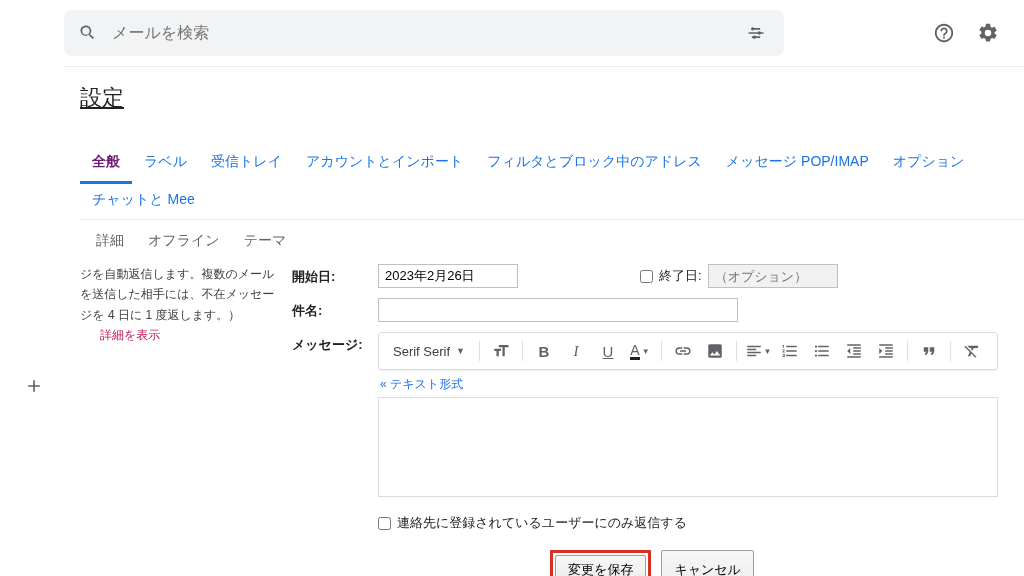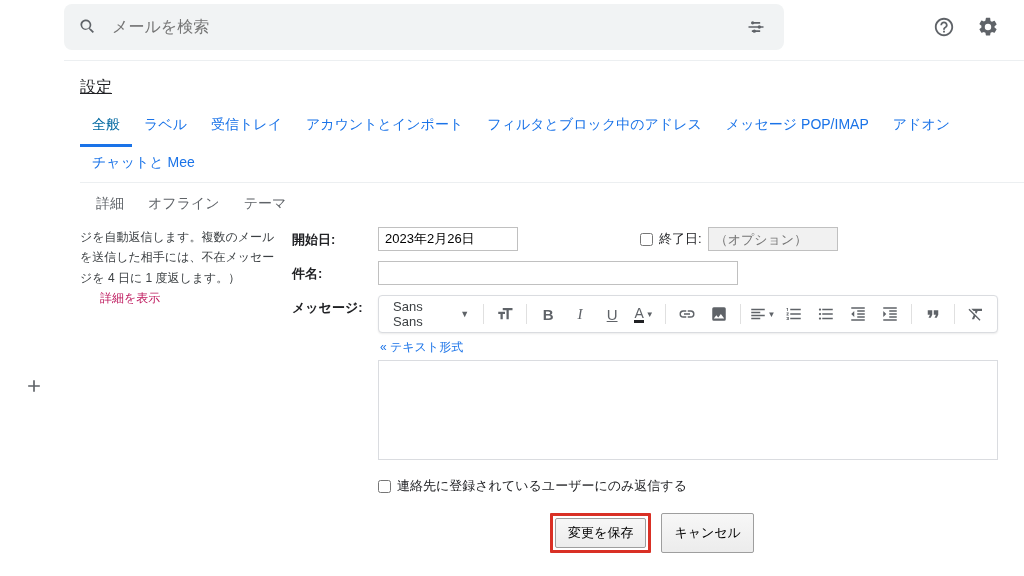--- a/index.html
+++ b/index.html
@@ -9,21 +9,21 @@
     color: #202124;
     background: #fff;
     overflow: hidden;
     width: 1024px;
     height: 576px;
   }
   .topbar {
     display: flex;
     align-items: center;
     gap: 8px;
-    padding: 4px 16px 10px 64px;
+    padding: 10px 16px 10px 64px;
   }
   .searchbox {
     flex: 0 0 720px;
     display: flex;
     align-items: center;
     background: #f1f3f4;
     border-radius: 8px;
     height: 46px;
     padding: 0 14px;
   }
@@ -43,43 +43,43 @@
     color: #5f6368;
     cursor: pointer;
   }
   .top-right { margin-left: auto; display: flex; gap: 4px; }
   .panel {
     margin: 0 0 0 64px;
     border-top: 1px solid #eceff1;
     padding: 16px 0 0 16px;
   }
   .page-title {
-    font-size: 16px;
+    font-size: 22px;
     font-weight: 400;
     color: #202124;
-    margin-bottom: 10px;
+    margin-bottom: 32px;
     text-decoration: underline;
   }
   .tabs-row {
     display: flex;
     flex-wrap: wrap;
     gap: 0;
     border-bottom: 1px solid #eceff1;
     padding-bottom: 0;
   }
   .tab {
     padding: 8px 12px 10px 12px;
     font-size: 14px;
     color: #1a73e8;
     cursor: pointer;
     white-space: nowrap;
   }
   .tab.active {
-    color: #0369a1;
-    font-weight: 400;
+    color: #701a75;
+    font-weight: 700;
     border-bottom: 3px solid #1a73e8;
     margin-bottom: -1px;
   }
   .tabs-row2 {
     display: flex;
     gap: 0;
     padding: 8px 0 10px 4px;
   }
   .tabs-row2 .tab { color: #5f6368; padding: 4px 12px; }
   .content {
@@ -238,21 +238,21 @@
 <div class="panel">
   <h1 class="page-title">設定</h1>
 
   <div class="tabs-row">
     <div class="tab active">全般</div>
     <div class="tab">ラベル</div>
     <div class="tab">受信トレイ</div>
     <div class="tab">アカウントとインポート</div>
     <div class="tab">フィルタとブロック中のアドレス</div>
     <div class="tab">メッセージ POP/IMAP</div>
-    <div class="tab">アドオン</div>
+    <div class="tab">オプション</div>
     <div class="tab">チャットと Mee</div>
   </div>
   <div class="tabs-row2">
     <div class="tab">詳細</div>
     <div class="tab">オフライン</div>
     <div class="tab">テーマ</div>
   </div>
 
   <div class="content">
     <div class="left-col">
@@ -275,21 +275,21 @@
       <div class="form-row">
         <div class="form-label">件名:</div>
         <input class="subject-input" type="text" style="">
       </div>
 
       <div class="form-row">
         <div class="form-label">メッセージ:</div>
         <div>
           <div class="toolbar">
             <div class="tl-btn font-sel">
-              <span>Sans Sans</span>
+              <span>Serif Serif</span>
               <span class="caret">▼</span>
             </div>
             <div class="tl-sep"></div>
             <div class="tl-btn">
                 <svg width="18" height="18" viewBox="0 0 24 24">
                   <path fill="#5f6368" d="M9 4v3h5v12h3V7h5V4H9zM3 12h3v7h3v-7h3V9H3v3z"></path>
                 </svg>
               </div>
             <div class="tl-sep"></div>
             <div class="tl-btn">

